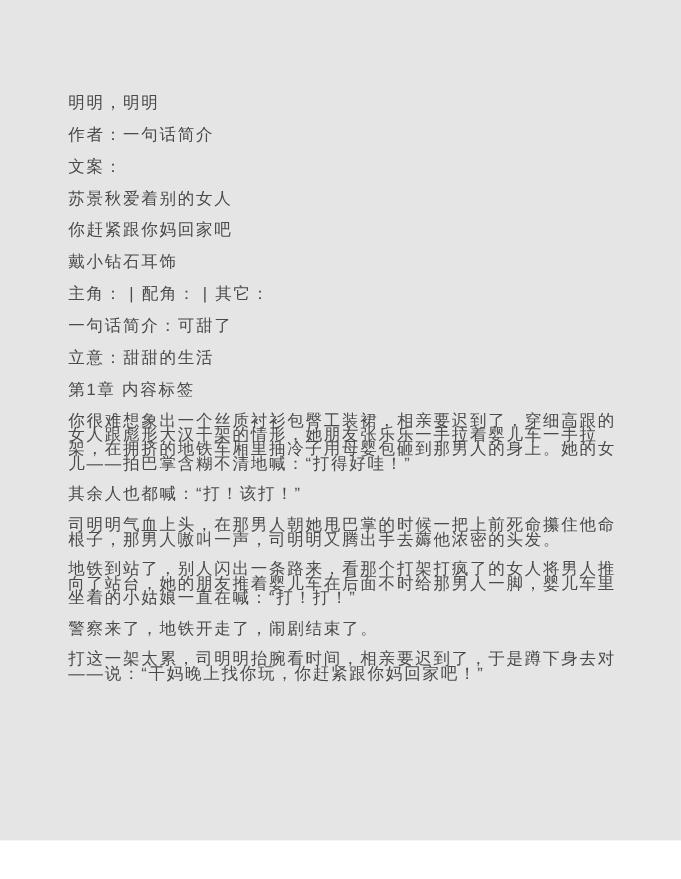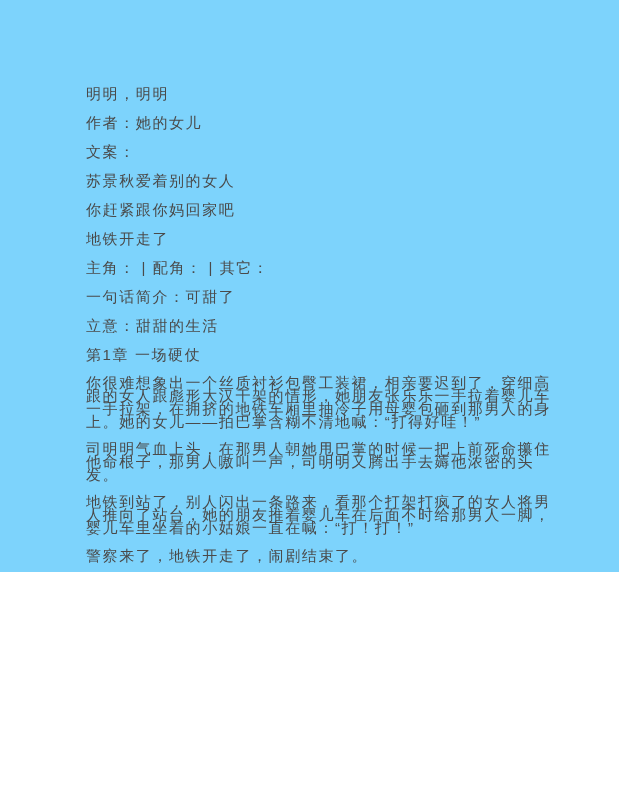--- a/index.html
+++ b/index.html
@@ -9,49 +9,51 @@
   }
   body {
     width: 619px;
     height: 799px;
     overflow: hidden;
     font-family: "Liberation Sans", sans-serif;
   }
   .page {
     box-sizing: border-box;
     width: 619px;
-    height: 572px;
-    padding: 86px 52px 40px 86px;
-    background: #7dd3fc;
+    height: 764px;
+    padding: 86px 52px 40px 62px;
+    background: #e5e5e5;
   }
   .page p {
     margin: 0 0 14px 0;
     font-size: 15px;
     line-height: 15px;
     letter-spacing: 1.6px;
     color: #4a4a4a;
     text-align: left;
     word-break: break-all;
   }
   
   .page p.squished {
     line-height: 13px;
   }
 </style>
 </head>
 <body>
 
 <div class="page">
   <p>明明，明明</p>
-  <p>作者：她的女儿</p>
+  <p>作者：一句话简介</p>
   <p>文案：</p>
   <p>苏景秋爱着别的女人</p>
   <p>你赶紧跟你妈回家吧</p>
-  <p>地铁开走了</p>
+  <p>戴小钻石耳饰</p>
   <p>主角： | 配角： | 其它：</p>
   <p>一句话简介：可甜了</p>
   <p>立意：甜甜的生活</p>
-  <p>第1章 一场硬仗</p>
+  <p>第1章 内容标签</p>
   <p class="squished">你很难想象出一个丝质衬衫包臀工装裙，相亲要迟到了，穿细高跟的女人跟彪形大汉干架的情形，她朋友张乐乐一手拉着婴儿车一手拉架，在拥挤的地铁车厢里抽冷子用母婴包砸到那男人的身上。她的女儿——拍巴掌含糊不清地喊：“打得好哇！”</p>
+  <p>其余人也都喊：“打！该打！”</p>
   <p class="squished">司明明气血上头，在那男人朝她甩巴掌的时候一把上前死命攥住他命根子，那男人嗷叫一声，司明明又腾出手去薅他浓密的头发。</p>
   <p class="squished">地铁到站了，别人闪出一条路来，看那个打架打疯了的女人将男人推向了站台，她的朋友推着婴儿车在后面不时给那男人一脚，婴儿车里坐着的小姑娘一直在喊：“打！打！”</p>
   <p>警察来了，地铁开走了，闹剧结束了。</p>
+  <p class="squished">打这一架太累，司明明抬腕看时间，相亲要迟到了，于是蹲下身去对——说：“干妈晚上找你玩，你赶紧跟你妈回家吧！”</p>
 </div>
 
 </body></html>

